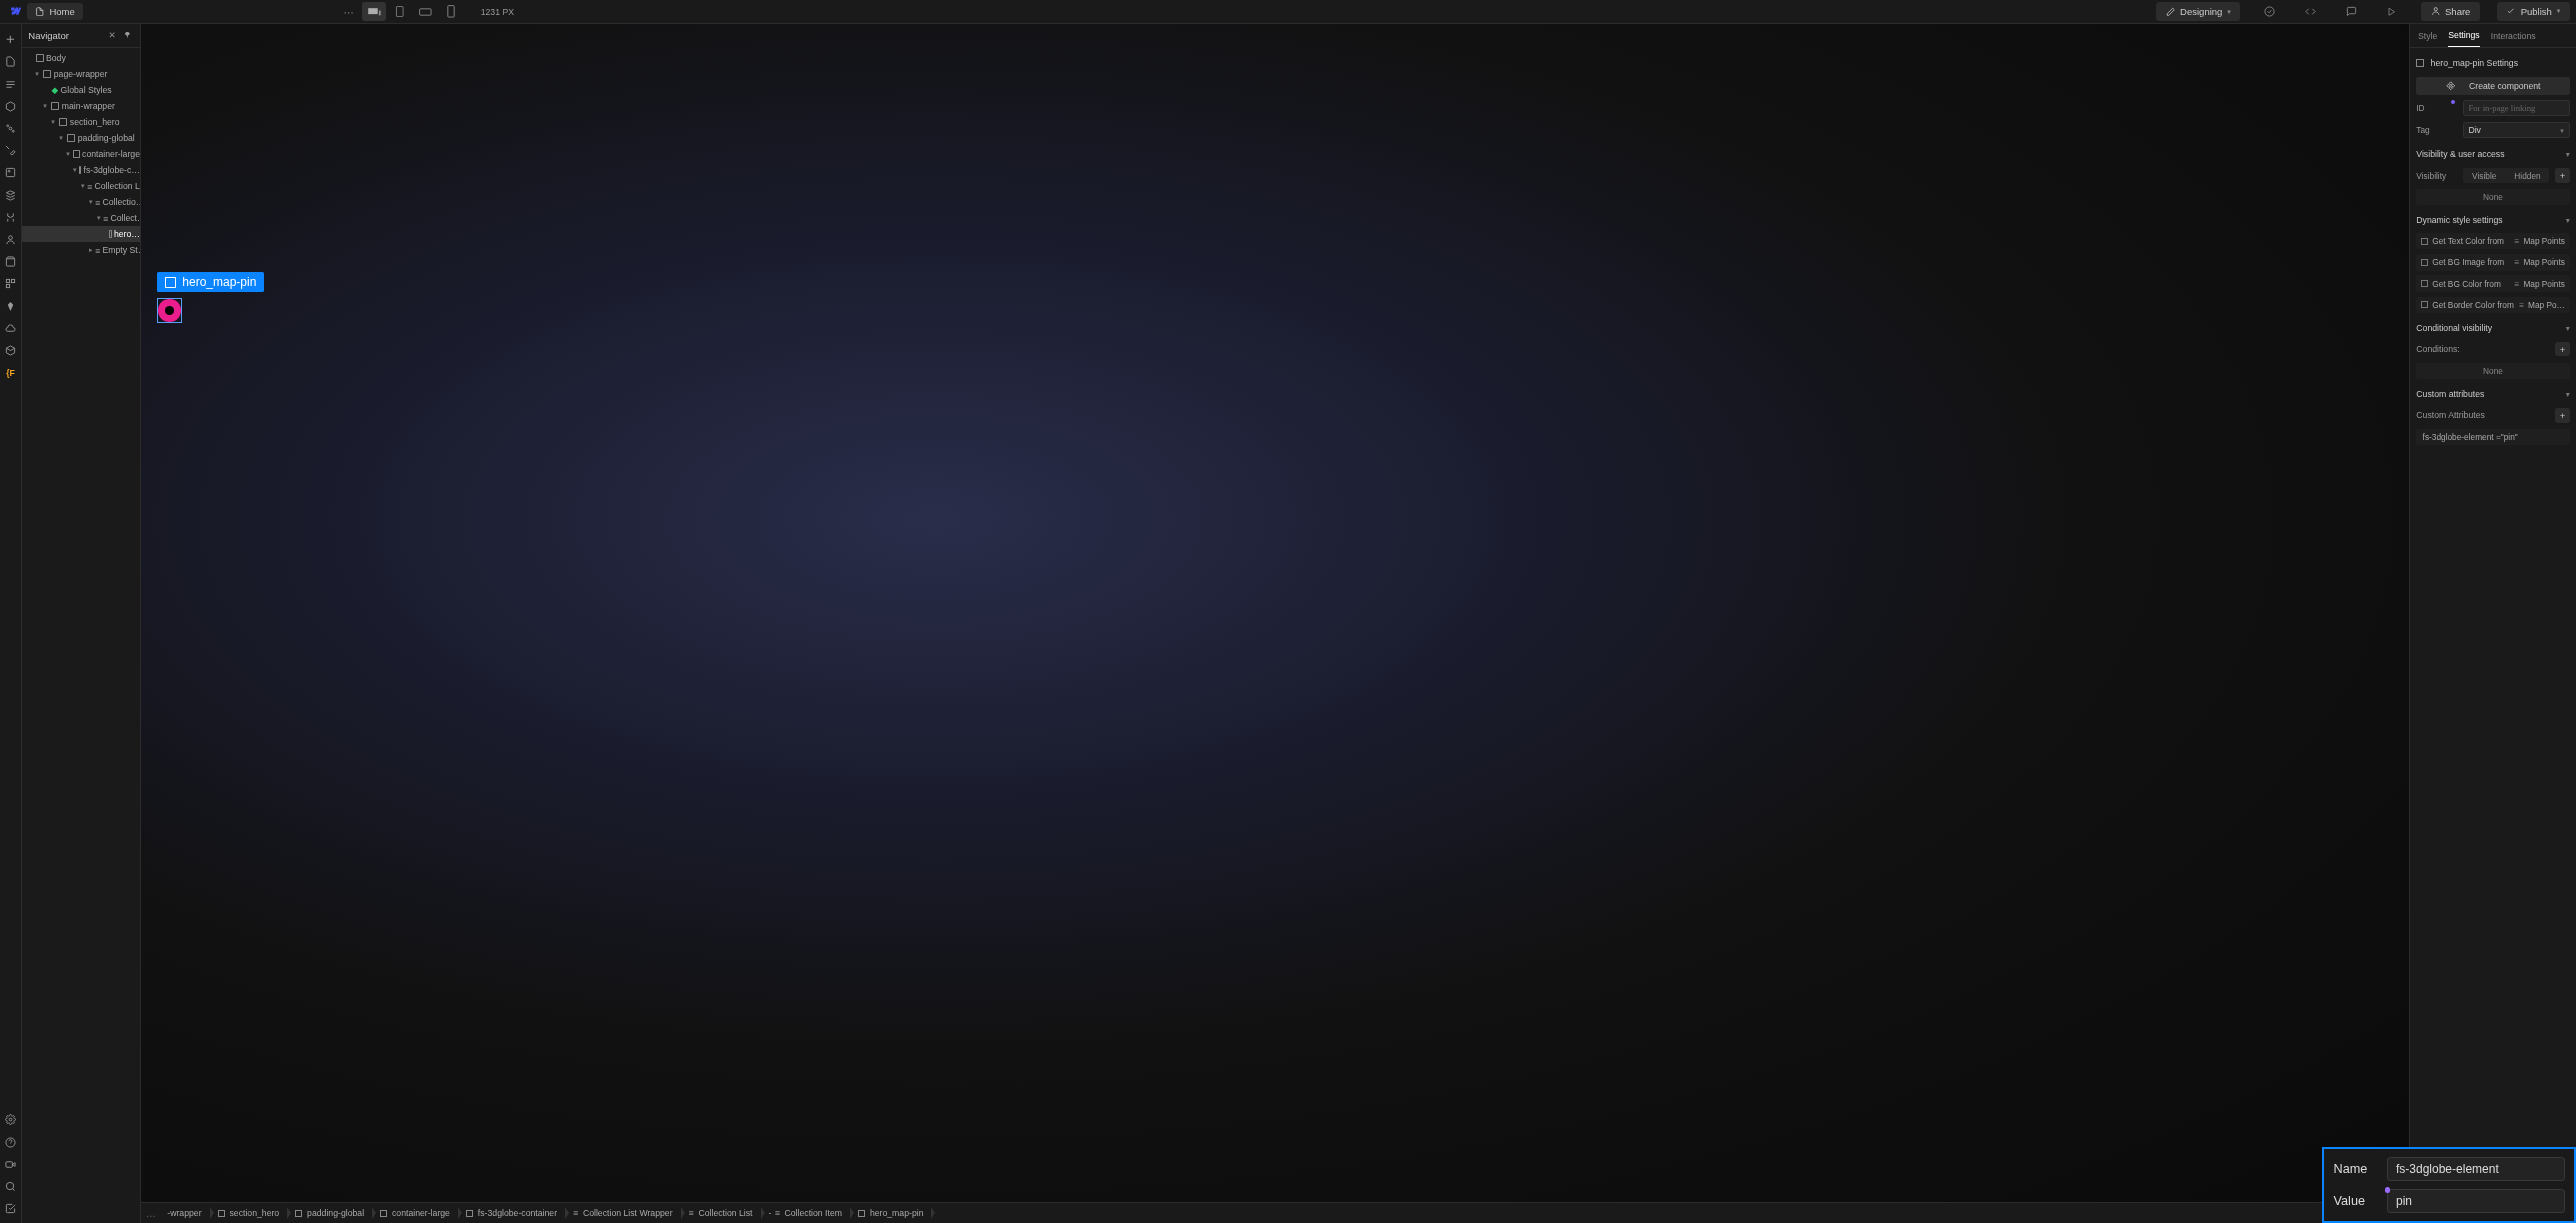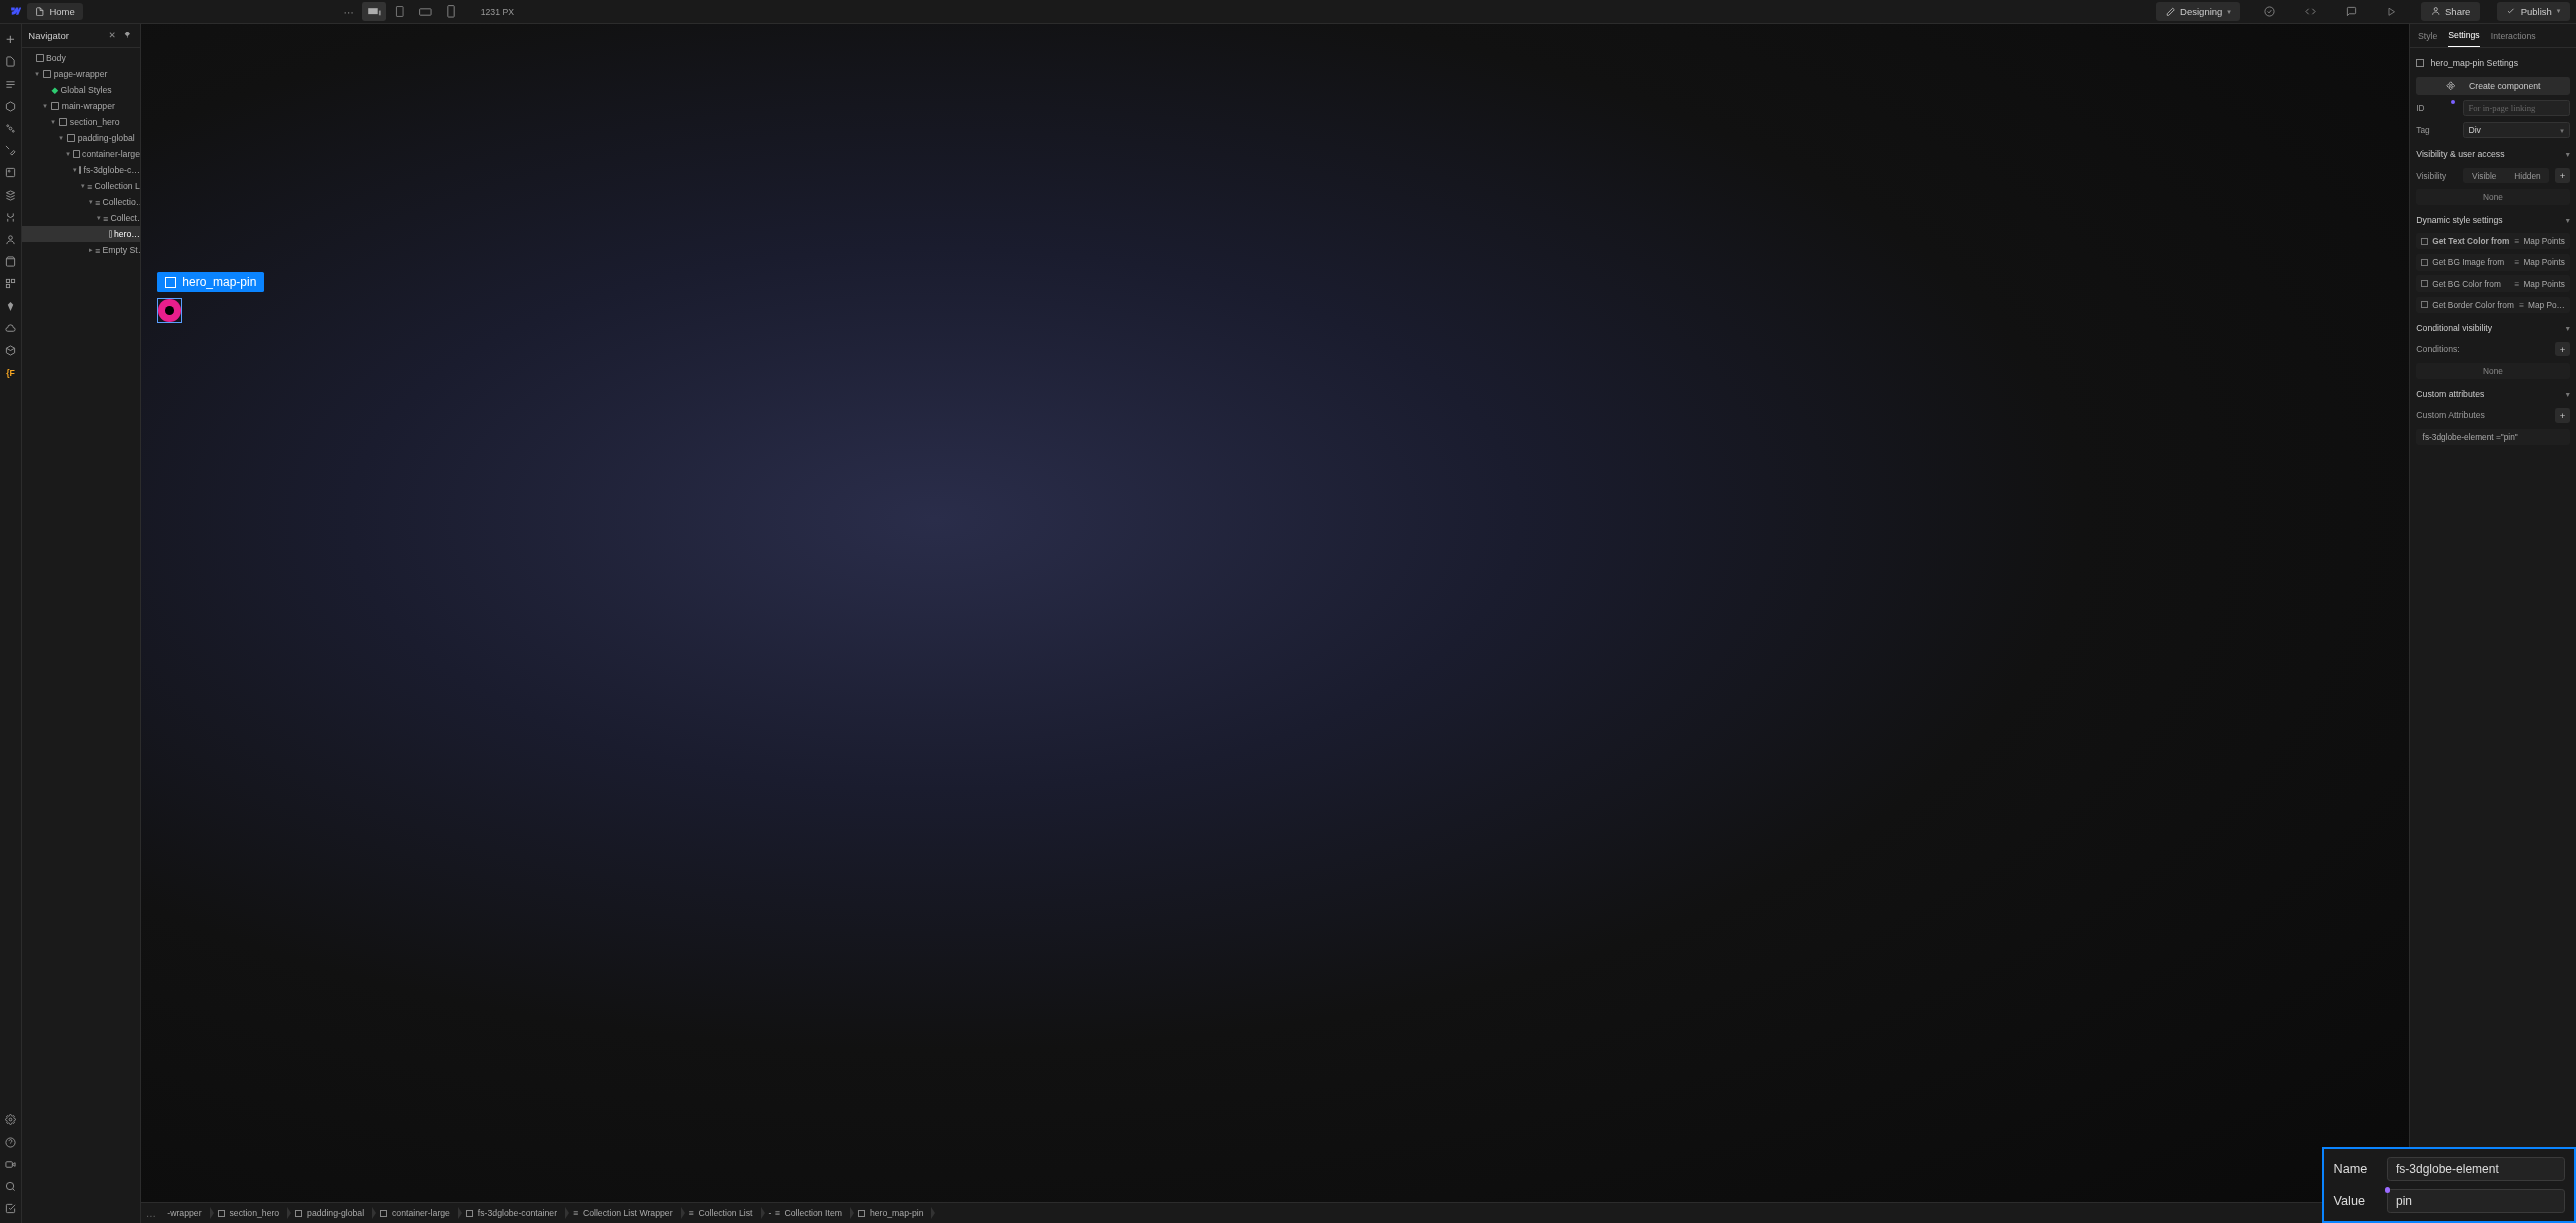--- a/index.html
+++ b/index.html
@@ -486,21 +486,21 @@
           <div class="plus-btn">+</div>
         </div>
         <div class="none-box">None</div>
 
         <div class="section-head">
           <span>Dynamic style settings</span>
           <span class="chev-ic">▾</span>
         </div>
         <div class="dyn-row">
           <span class="dsq"></span>
-          <span style="flex:1;font-weight:bold;">Get Text Color from</span>
+          <span style="flex:1;">Get Text Color from</span>
           <span class="stackic">≡</span>
           <span>Map Points</span>
         </div>
         <div class="dyn-row">
           <span class="dsq"></span>
           <span style="flex:1;">Get BG Image from</span>
           <span class="stackic">≡</span>
           <span>Map Points</span>
         </div>
         <div class="dyn-row">

